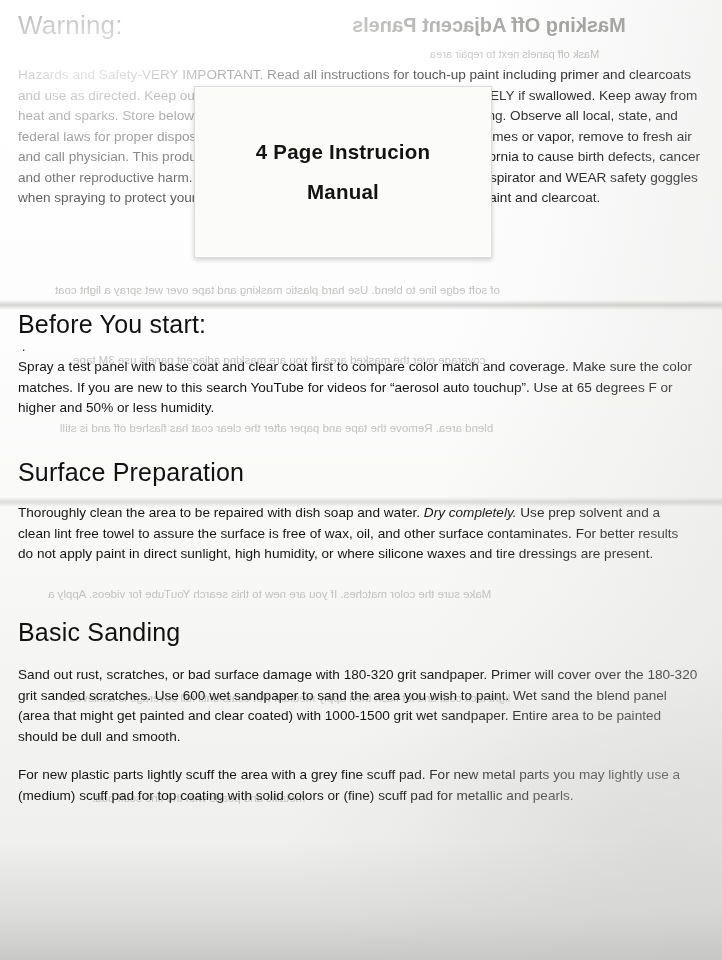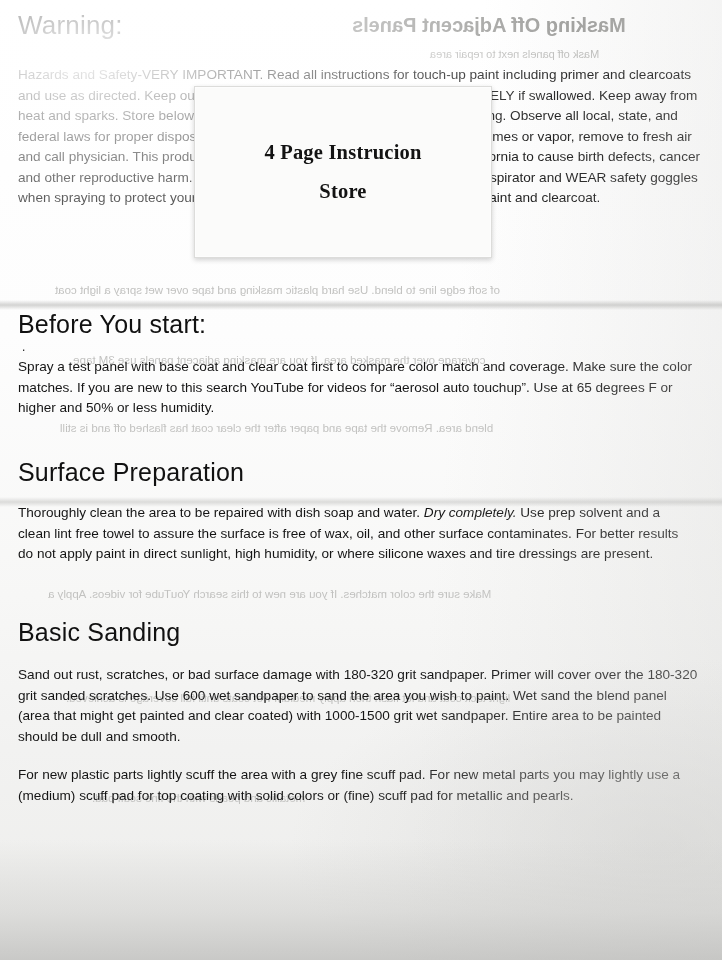--- a/index.html
+++ b/index.html
@@ -135,21 +135,21 @@
     flex-direction: column;
     align-items: center;
     justify-content: center;
     gap: 14px;
     text-align: center;
   }
   .note-line {
     font-size: 20.5px;
     font-weight: 700;
     color: #131313;
-    font-family: Liberation Serif, serif;
+    font-family: Liberation Sans, sans-serif;
     letter-spacing: 0.2px;
   }
   .note-line2 { margin-top: 2px; }
 </style>
 </head>
 <body>
 
 <div class="page">
 
   <div class="bleed bleed-title">Masking Off Adjacent Panels</div>
@@ -189,16 +189,16 @@
 
   </div>
 
   <div class="paper-shade"></div>
   <div class="fold-line fold-a"></div>
   <div class="fold-line fold-b"></div>
   <div class="bottom-shadow"></div>
 
   <div class="note">
     <div class="note-line">4 Page Instrucion</div>
-    <div class="note-line note-line2">Store</div>
+    <div class="note-line note-line2">Manual</div>
   </div>
 
 </div>
 
 </body></html>

